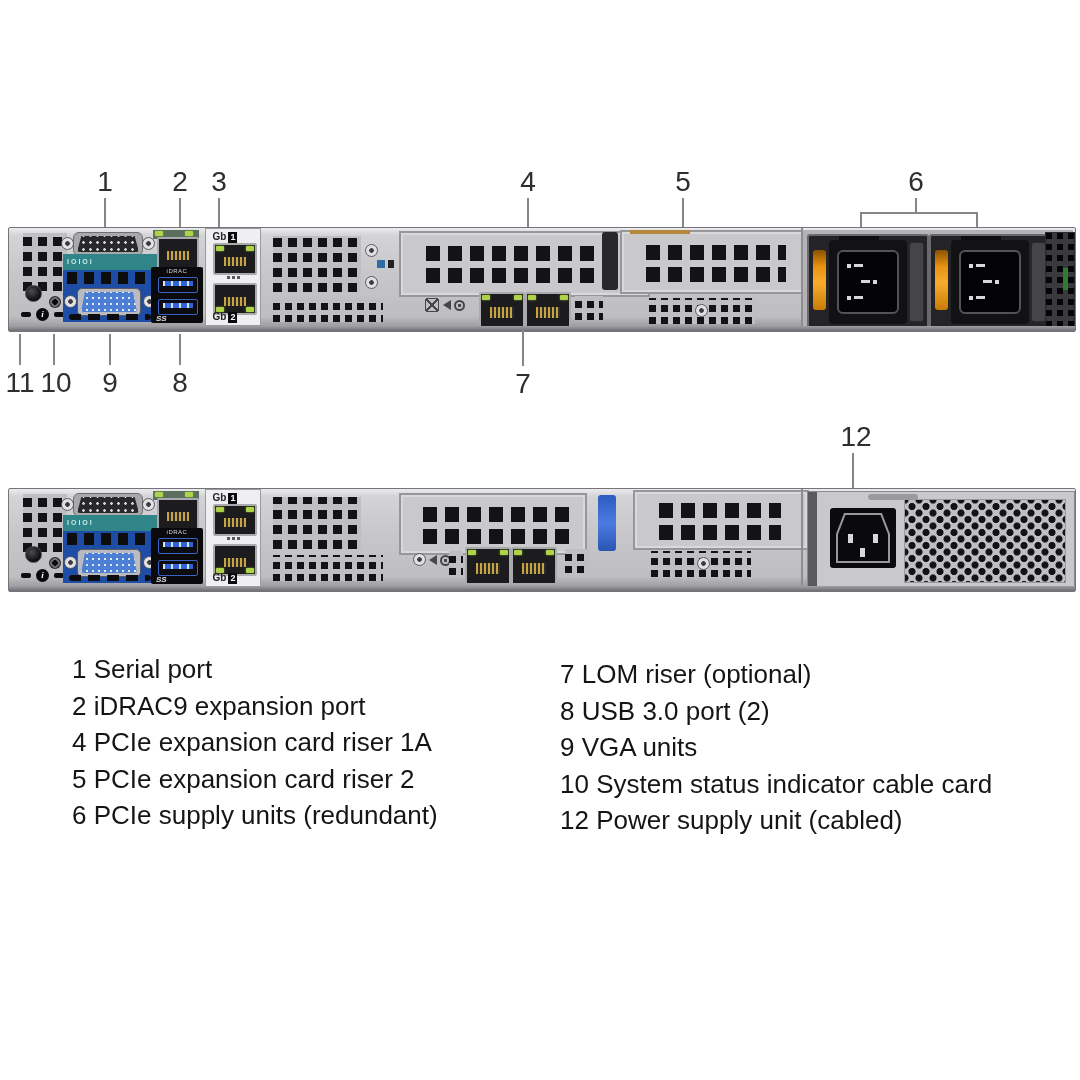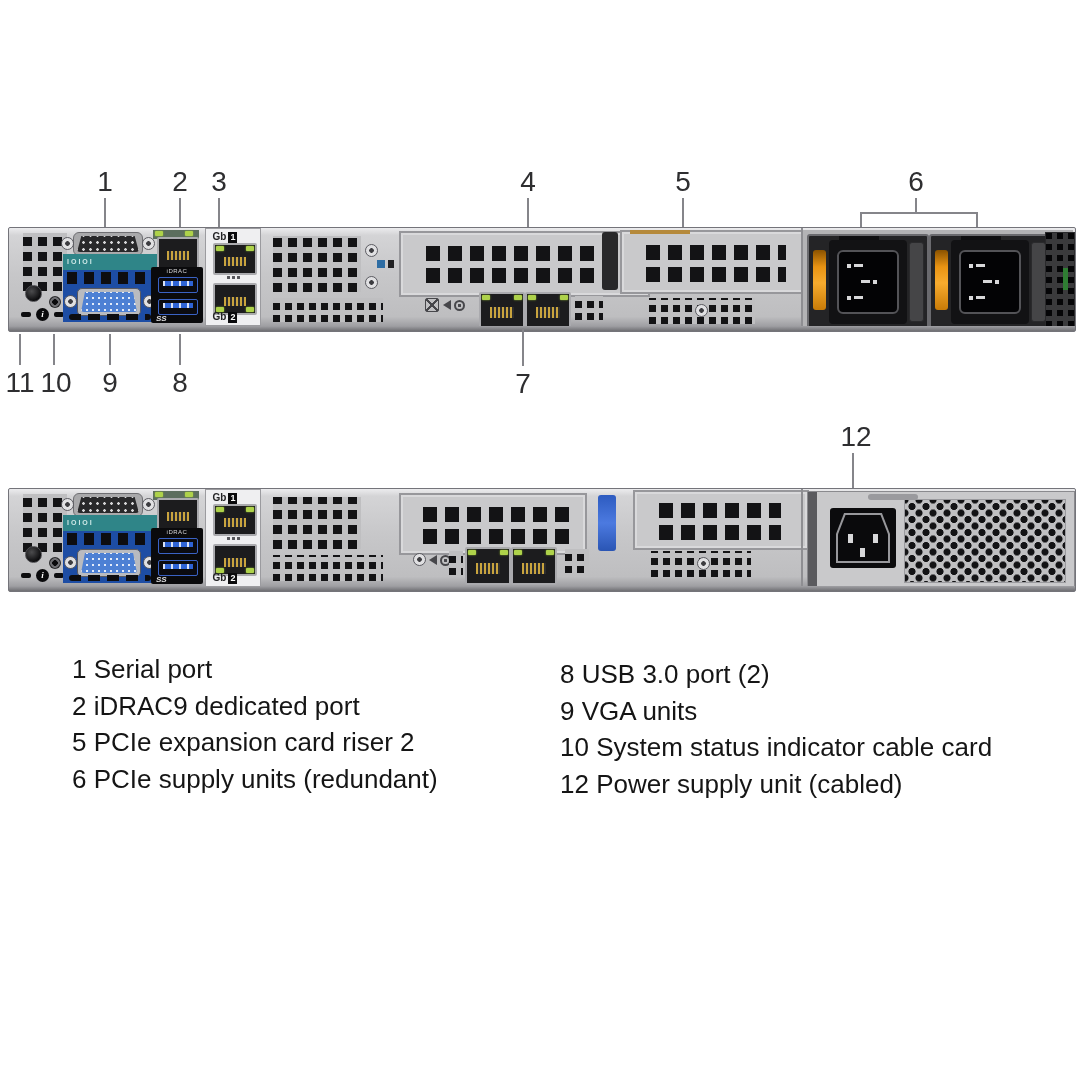--- a/index.html
+++ b/index.html
@@ -356,24 +356,26 @@
         <div class="pinsq" style="left:43px;top:26px;width:5px;height:9px"></div>
         <div class="pinsq" style="left:30px;top:40px;width:5px;height:9px"></div>
       </div>
       <div class="vrnd" style="left:96px;top:7px;width:160px;height:82px"></div>
     </div>
     <div class="base"></div>
   </div>
 
   <div class="legend" style="left:72px;top:651px">
     <div class="lg-item"><span>1</span> <span>Serial port</span></div>
-    <div class="lg-item"><span>2</span> <span>iDRAC9 dedicated port</span></div>
+    <div class="lg-item"><span>2</span> <span>iDRAC9 expansion port</span></div>
+    <div class="lg-item"><span>4</span> <span>PCIe expansion card riser 1A</span></div>
     <div class="lg-item"><span>5</span> <span>PCIe expansion card riser 2</span></div>
     <div class="lg-item"><span>6</span> <span>PCIe supply units (redundant)</span></div>
   </div>
   <div class="legend" style="left:560px;top:656px">
+    <div class="lg-item"><span>7</span> <span>LOM riser (optional)</span></div>
     <div class="lg-item"><span>8</span> <span>USB 3.0 port (2)</span></div>
     <div class="lg-item"><span>9</span> <span>VGA units</span></div>
     <div class="lg-item"><span>10</span> <span>System status indicator cable card</span></div>
     <div class="lg-item"><span>12</span> <span>Power supply unit (cabled)</span></div>
   </div>
 
 </div>
 
 </body></html>

